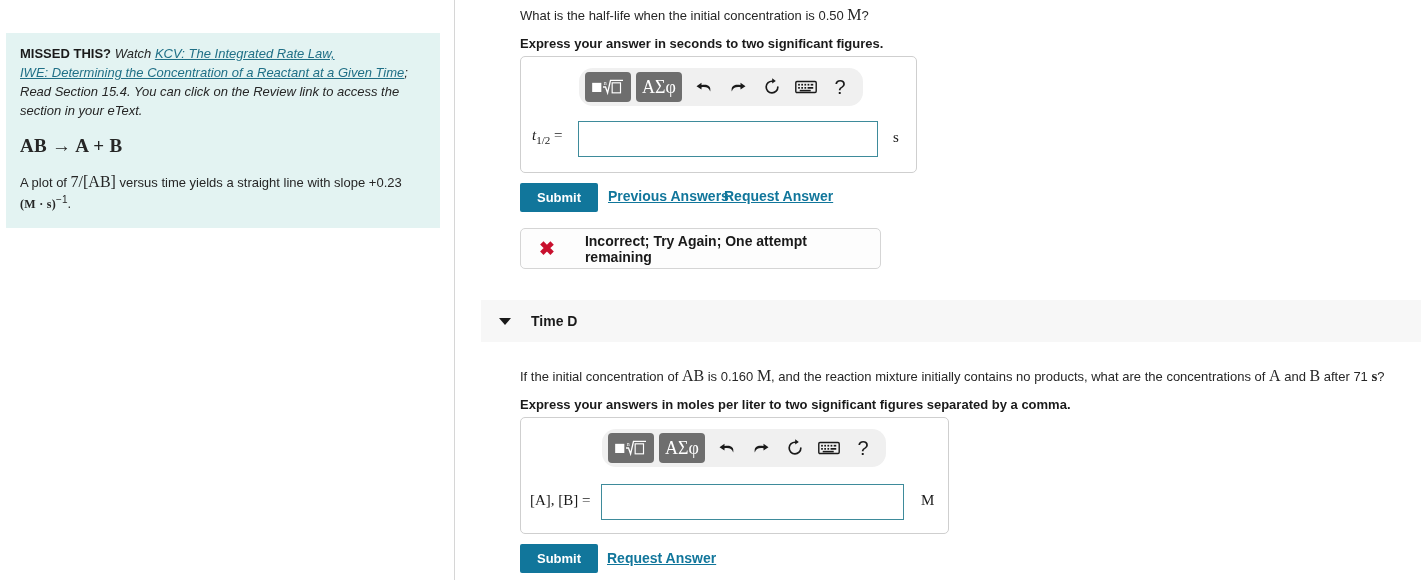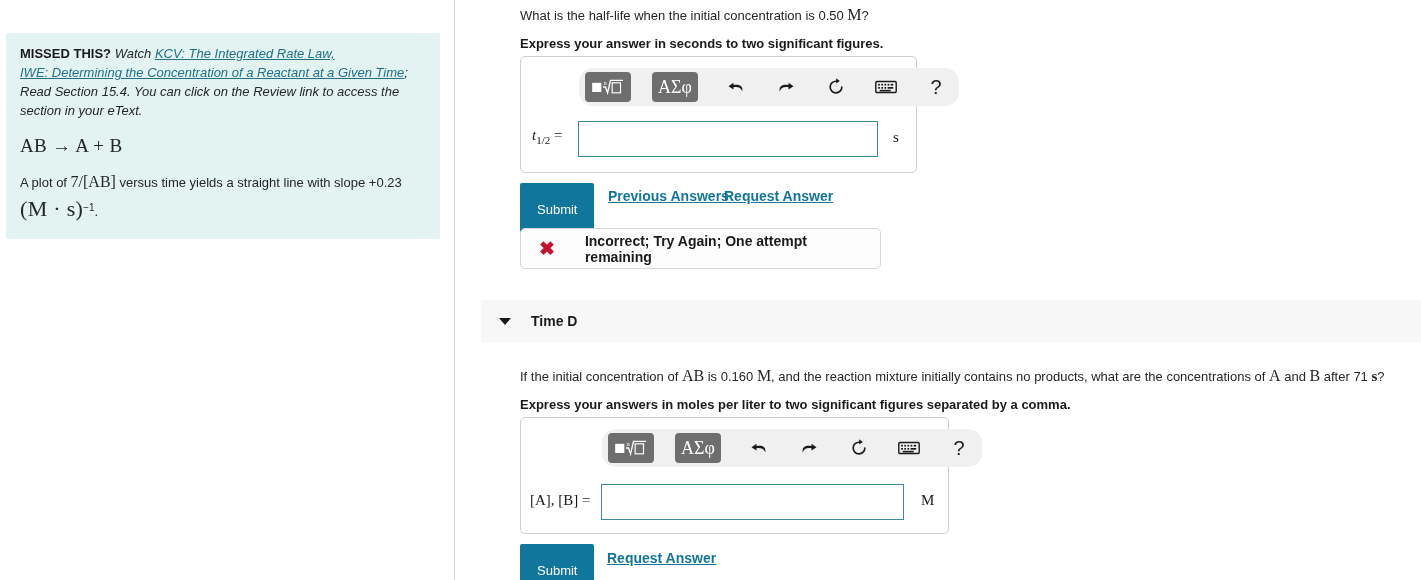--- a/index.html
+++ b/index.html
@@ -29,21 +29,21 @@
   .missed-label { font-weight: bold; font-style: normal; color:#1a1a1a; }
   .ital { font-style: italic; }
   .hint-link {
     font-style: italic; color: #1f6f86; text-decoration: underline;
     cursor: pointer;
   }
   .hint-para { margin: 15px 0 0 0; }
   .eq-block {
     margin: 12px 0 2px 0;
     font-family: "Liberation Serif", serif;
-    font-size: 19px; letter-spacing: .3px;
+    font-size: 19px; letter-spacing: .3px; font-weight: bold;
   }
   .mathvar { font-family: "Liberation Serif", serif; }
   .frac-inline { font-family: "Liberation Serif", serif; font-size: 16px; }
   sup.exp { font-size: 10px; vertical-align: super; }
 
   
   #right-col {
     position: absolute; left: 456px; top: 0; right: 0; height: 580px;
     background: #fff;
   }
@@ -53,21 +53,21 @@
   }
   .q-bold { font-weight: bold; font-size: 13px; color:#1a1a1a; }
 
   
   .answer-card {
     border: 1px solid #cfcfcf; border-radius: 5px; background: #fff;
     position: relative;
   }
   .mjx-toolbar {
     background: #f0f0f0; border-radius: 14px;
-    display: inline-flex; align-items: center; gap: 16px;
+    display: inline-flex; align-items: center; gap: 0px;
     padding: 4px 6px;
   }
   .tb-btn {
     background: #6e6e6e; border-radius: 4px;
     color: #fff; display: inline-flex; align-items: center; justify-content: center;
     cursor: pointer; border: none; margin-right: 5px;
   }
   .tb-btn.tmpl { width: 46px; height: 30px; }
   .tb-btn.syms { width: 46px; height: 30px; font-family: "Liberation Serif", serif; font-size: 18px; }
   .tb-icon {
@@ -80,22 +80,23 @@
     font-size: 15px; color: #1a1a1a; white-space: nowrap;
   }
   .ans-input {
     border: 1px solid #3e8b9b; background: #fff; outline: none;
     font-size: 14px; padding: 4px 6px; font-family: "Liberation Sans", sans-serif;
   }
   .unit-label { font-family: "Liberation Serif", serif; font-size: 15px; color:#1a1a1a; }
 
   .btn-submit {
     background: #11769b; color: #fff; border: none; border-radius: 2px;
-    font-size: 13px; padding: 19px 17px; cursor: pointer;
+    font-size: 13px; padding: 7px 17px; cursor: pointer;
     font-family: "Liberation Sans", sans-serif;
+    font-weight: bold;
   }
   .link-action {
     color: #11769b; text-decoration: underline; font-size: 14px;
     cursor: pointer; font-weight: bold;
   }
 
   .feedback-box {
     border: 1px solid #d5d5d5; border-radius: 5px; background: #fdfdfd;
     display: flex; align-items: center; gap: 12px;
     padding: 10px 18px;
@@ -130,21 +131,21 @@
         <span class="ital">Watch</span>
         <span class="hint-link">KCV: The Integrated Rate Law,</span><br>
         <span class="hint-link">IWE: Determining the Concentration of a Reactant at a Given Time</span><span class="ital">; Read Section 15.4. You can click on the Review link to access the section in your eText.</span>
       </p>
 
 
       <div class="eq-block">AB → A + B</div>
 
       <p class="hint-para" style="margin-top:10px;">
         <span>A plot of </span><span class="frac-inline">7/[AB]</span><span> versus time yields a straight line with slope +0.23 </span><br>
-        <span class="eq-block" style="display:inline; font-size:22px;">(M · s)</span><sup class="exp">−1</sup><span>.</span>
+        <span class="eq-block" style="display:inline; font-size:12px;">(M · s)</span><sup class="exp">−1</sup><span>.</span>
       </p>
     </div>
   </div>
 
   <div id="right-col">
 
     <div style="position:absolute; left:64px; top:3px; width:1300px;">
       <p class="q-text" style="margin:0;">
         <span>What is the half-life when the initial concentration is 0.50 </span><span class="mathvar" style="font-size:16px;">M</span><span>?</span>
       </p>

